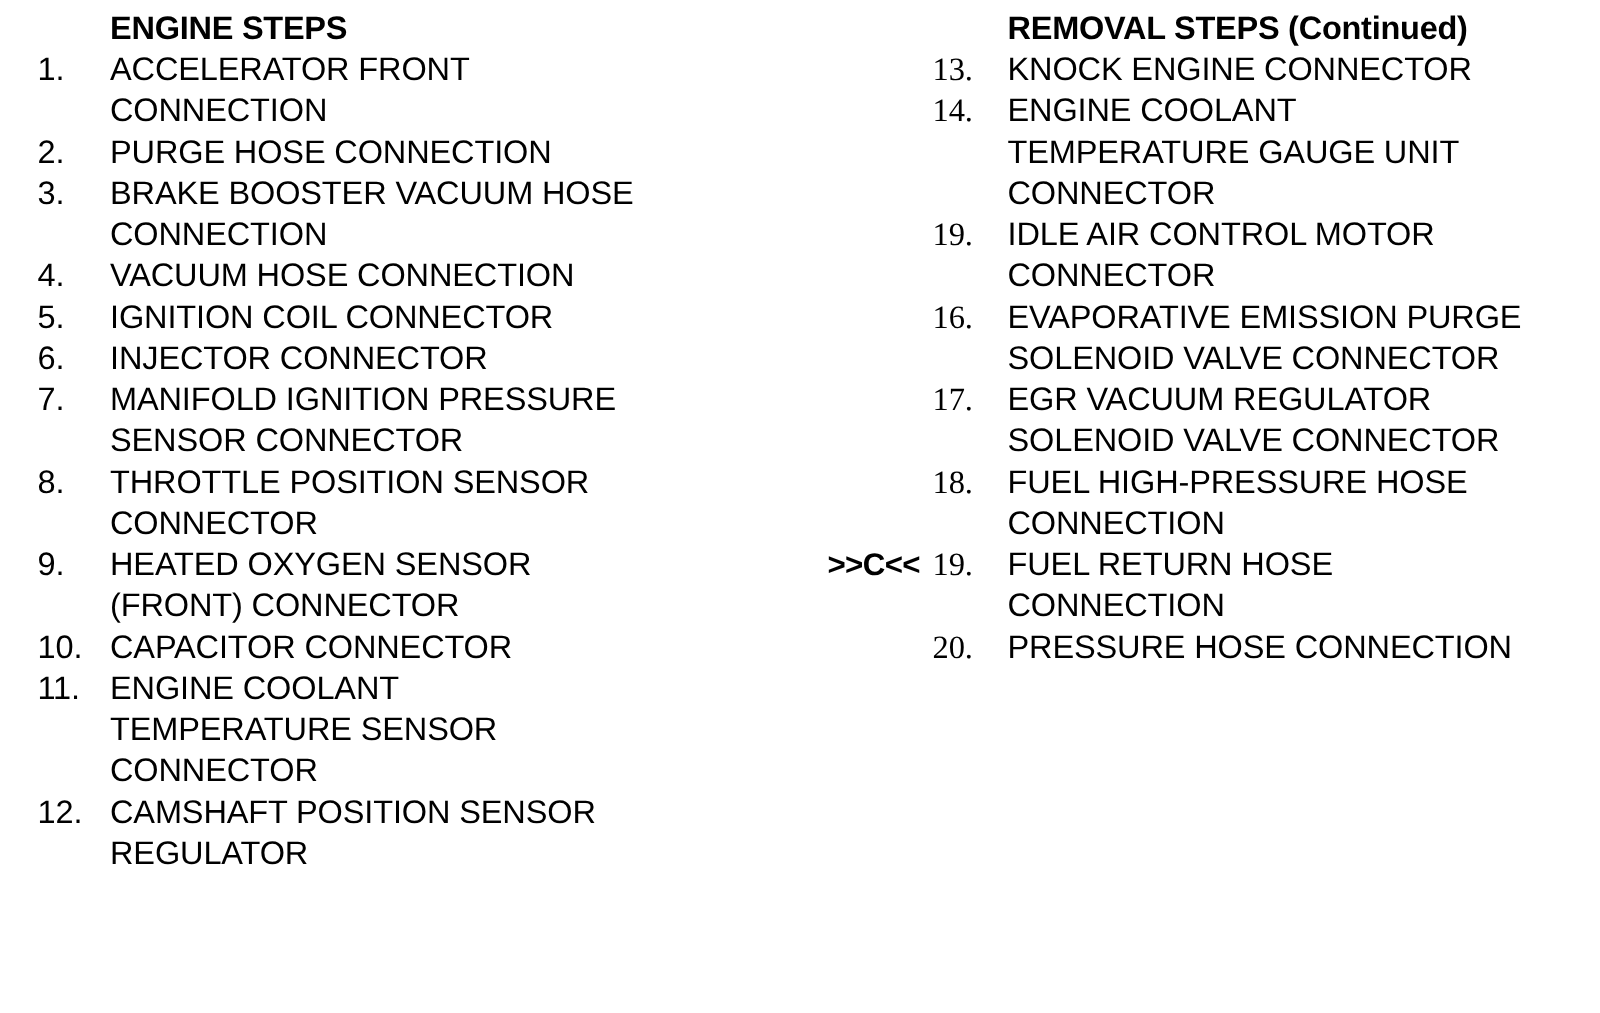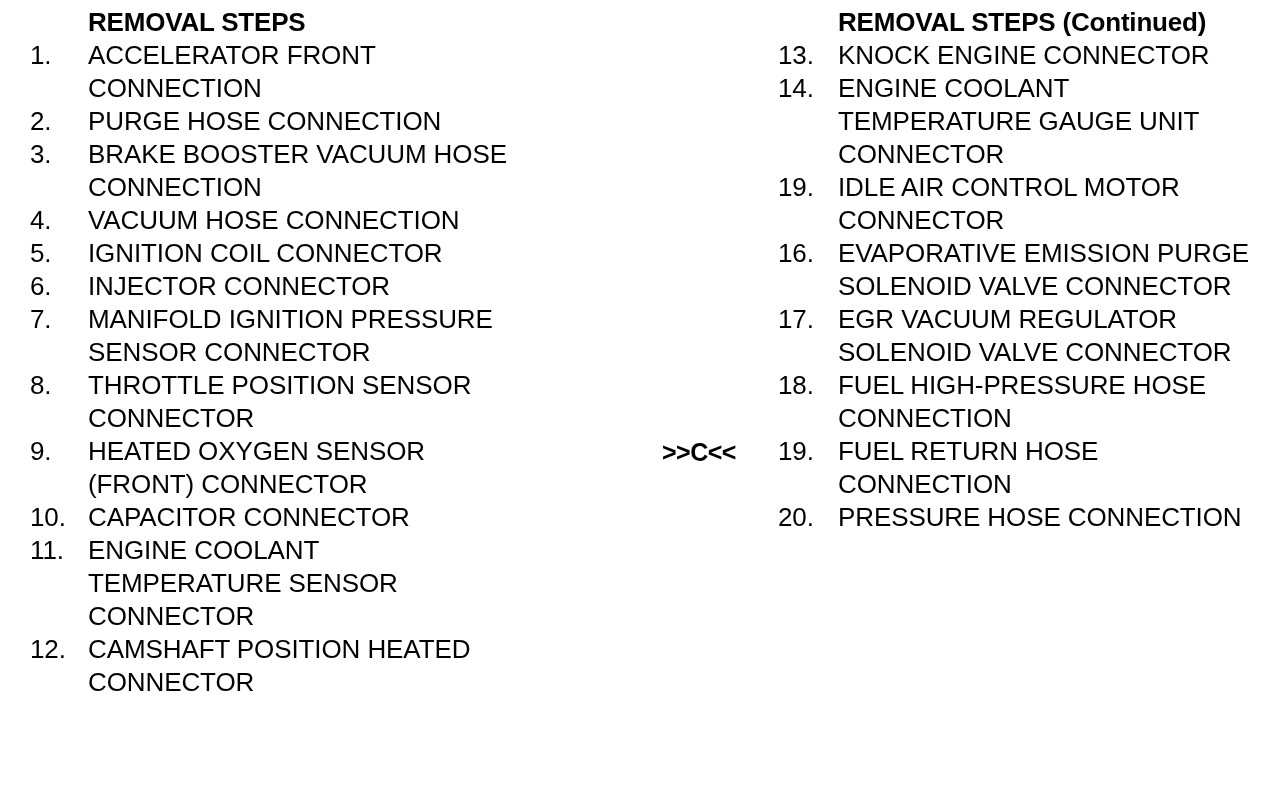--- a/index.html
+++ b/index.html
@@ -22,21 +22,21 @@
     position: absolute;
     inset: 0;
   }
 
   
   .column {
     position: absolute;
     top: 6px;
   }
   .column-left  { left: 0px;   width: 620px; }
-  .column-right { left: 748px; width: 530px; }
+  .column-right { left: 716px; width: 530px; }
 
   
   .col-heading {
     font-size: 26px;
     line-height: 33px;
     font-weight: bold;
     letter-spacing: -0.2px;
     white-space: nowrap;
   }
   .column-left  .col-heading { padding-left: 88px; }
@@ -54,21 +54,21 @@
     font-size: 26px;
     line-height: 33px;
     letter-spacing: -0.1px;
   }
   .step-num {
     flex: 0 0 auto;
     text-align: left;
     white-space: nowrap;
   }
   .column-left  .step-num { width: 58px; padding-left: 30px; }
-  .column-right .step-num { width: 60px; padding-left: 30px; }
+  .column-right .step-num { width: 60px; padding-left: 30px; font-family: Liberation Serif, serif; }
 
   .step-text {
     flex: 1 1 auto;
   }
   .column-left  .step-text { max-width: 420px; }
   .column-right .step-text { max-width: 412px; }
 
   
   .callout {
     position: absolute;
@@ -80,21 +80,21 @@
     letter-spacing: -0.5px;
     white-space: nowrap;
   }
 </style>
 </head>
 <body>
 
 <div class="page">
 
   <div class="column column-left">
-    <div class="col-heading">REMOVAL STEPS</div>
+    <div class="col-heading">ENGINE STEPS</div>
     <ol class="steps">
       <li class="step">
         <span class="step-num">1.</span>
         <span class="step-text">ACCELERATOR FRONT CONNECTION</span>
       </li>
       <li class="step">
         <span class="step-num">2.</span>
         <span class="step-text">PURGE HOSE CONNECTION</span>
       </li>
       <li class="step">
@@ -128,21 +128,21 @@
       <li class="step">
         <span class="step-num">10.</span>
         <span class="step-text">CAPACITOR CONNECTOR</span>
       </li>
       <li class="step">
         <span class="step-num">11.</span>
         <span class="step-text">ENGINE COOLANT TEMPERATURE SENSOR CONNECTOR</span>
       </li>
       <li class="step">
         <span class="step-num">12.</span>
-        <span class="step-text">CAMSHAFT POSITION HEATED CONNECTOR</span>
+        <span class="step-text">CAMSHAFT POSITION SENSOR REGULATOR</span>
       </li>
     </ol>
   </div>
 
   <div class="callout">&gt;&gt;C&lt;&lt;</div>
 
   <div class="column column-right">
     <div class="col-heading">REMOVAL STEPS (Continued)</div>
     <ol class="steps">
       <li class="step">

